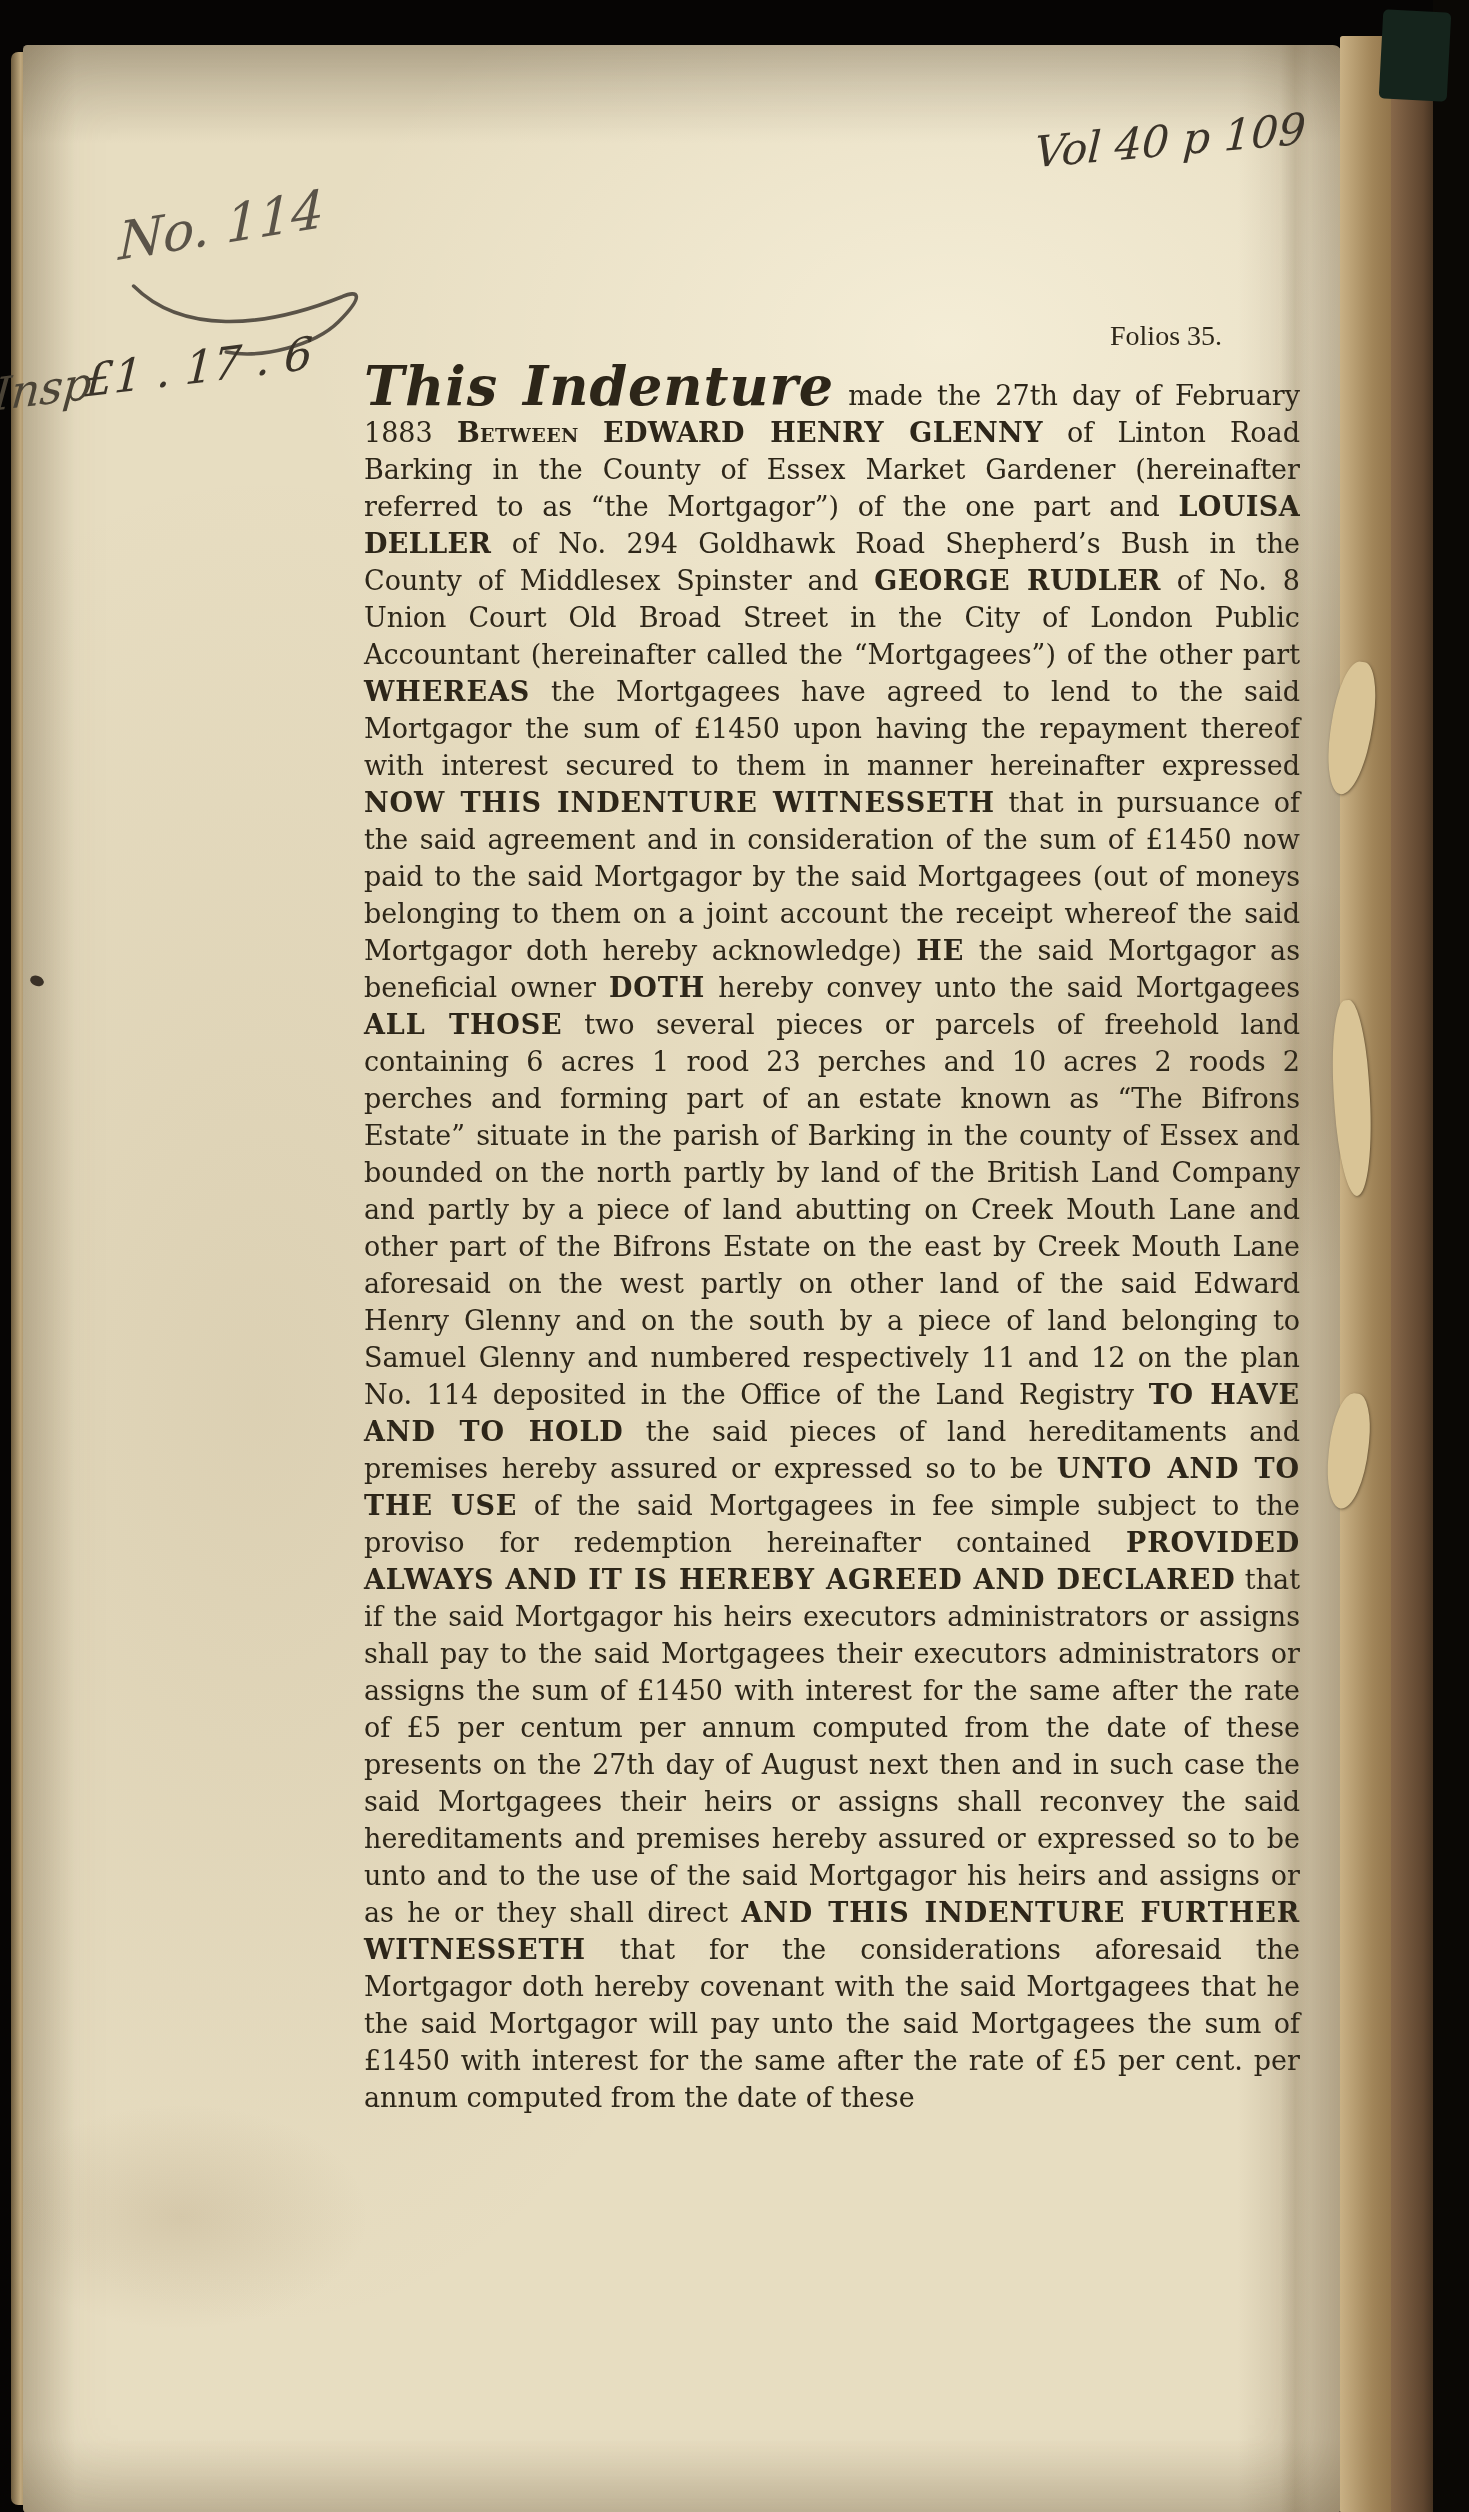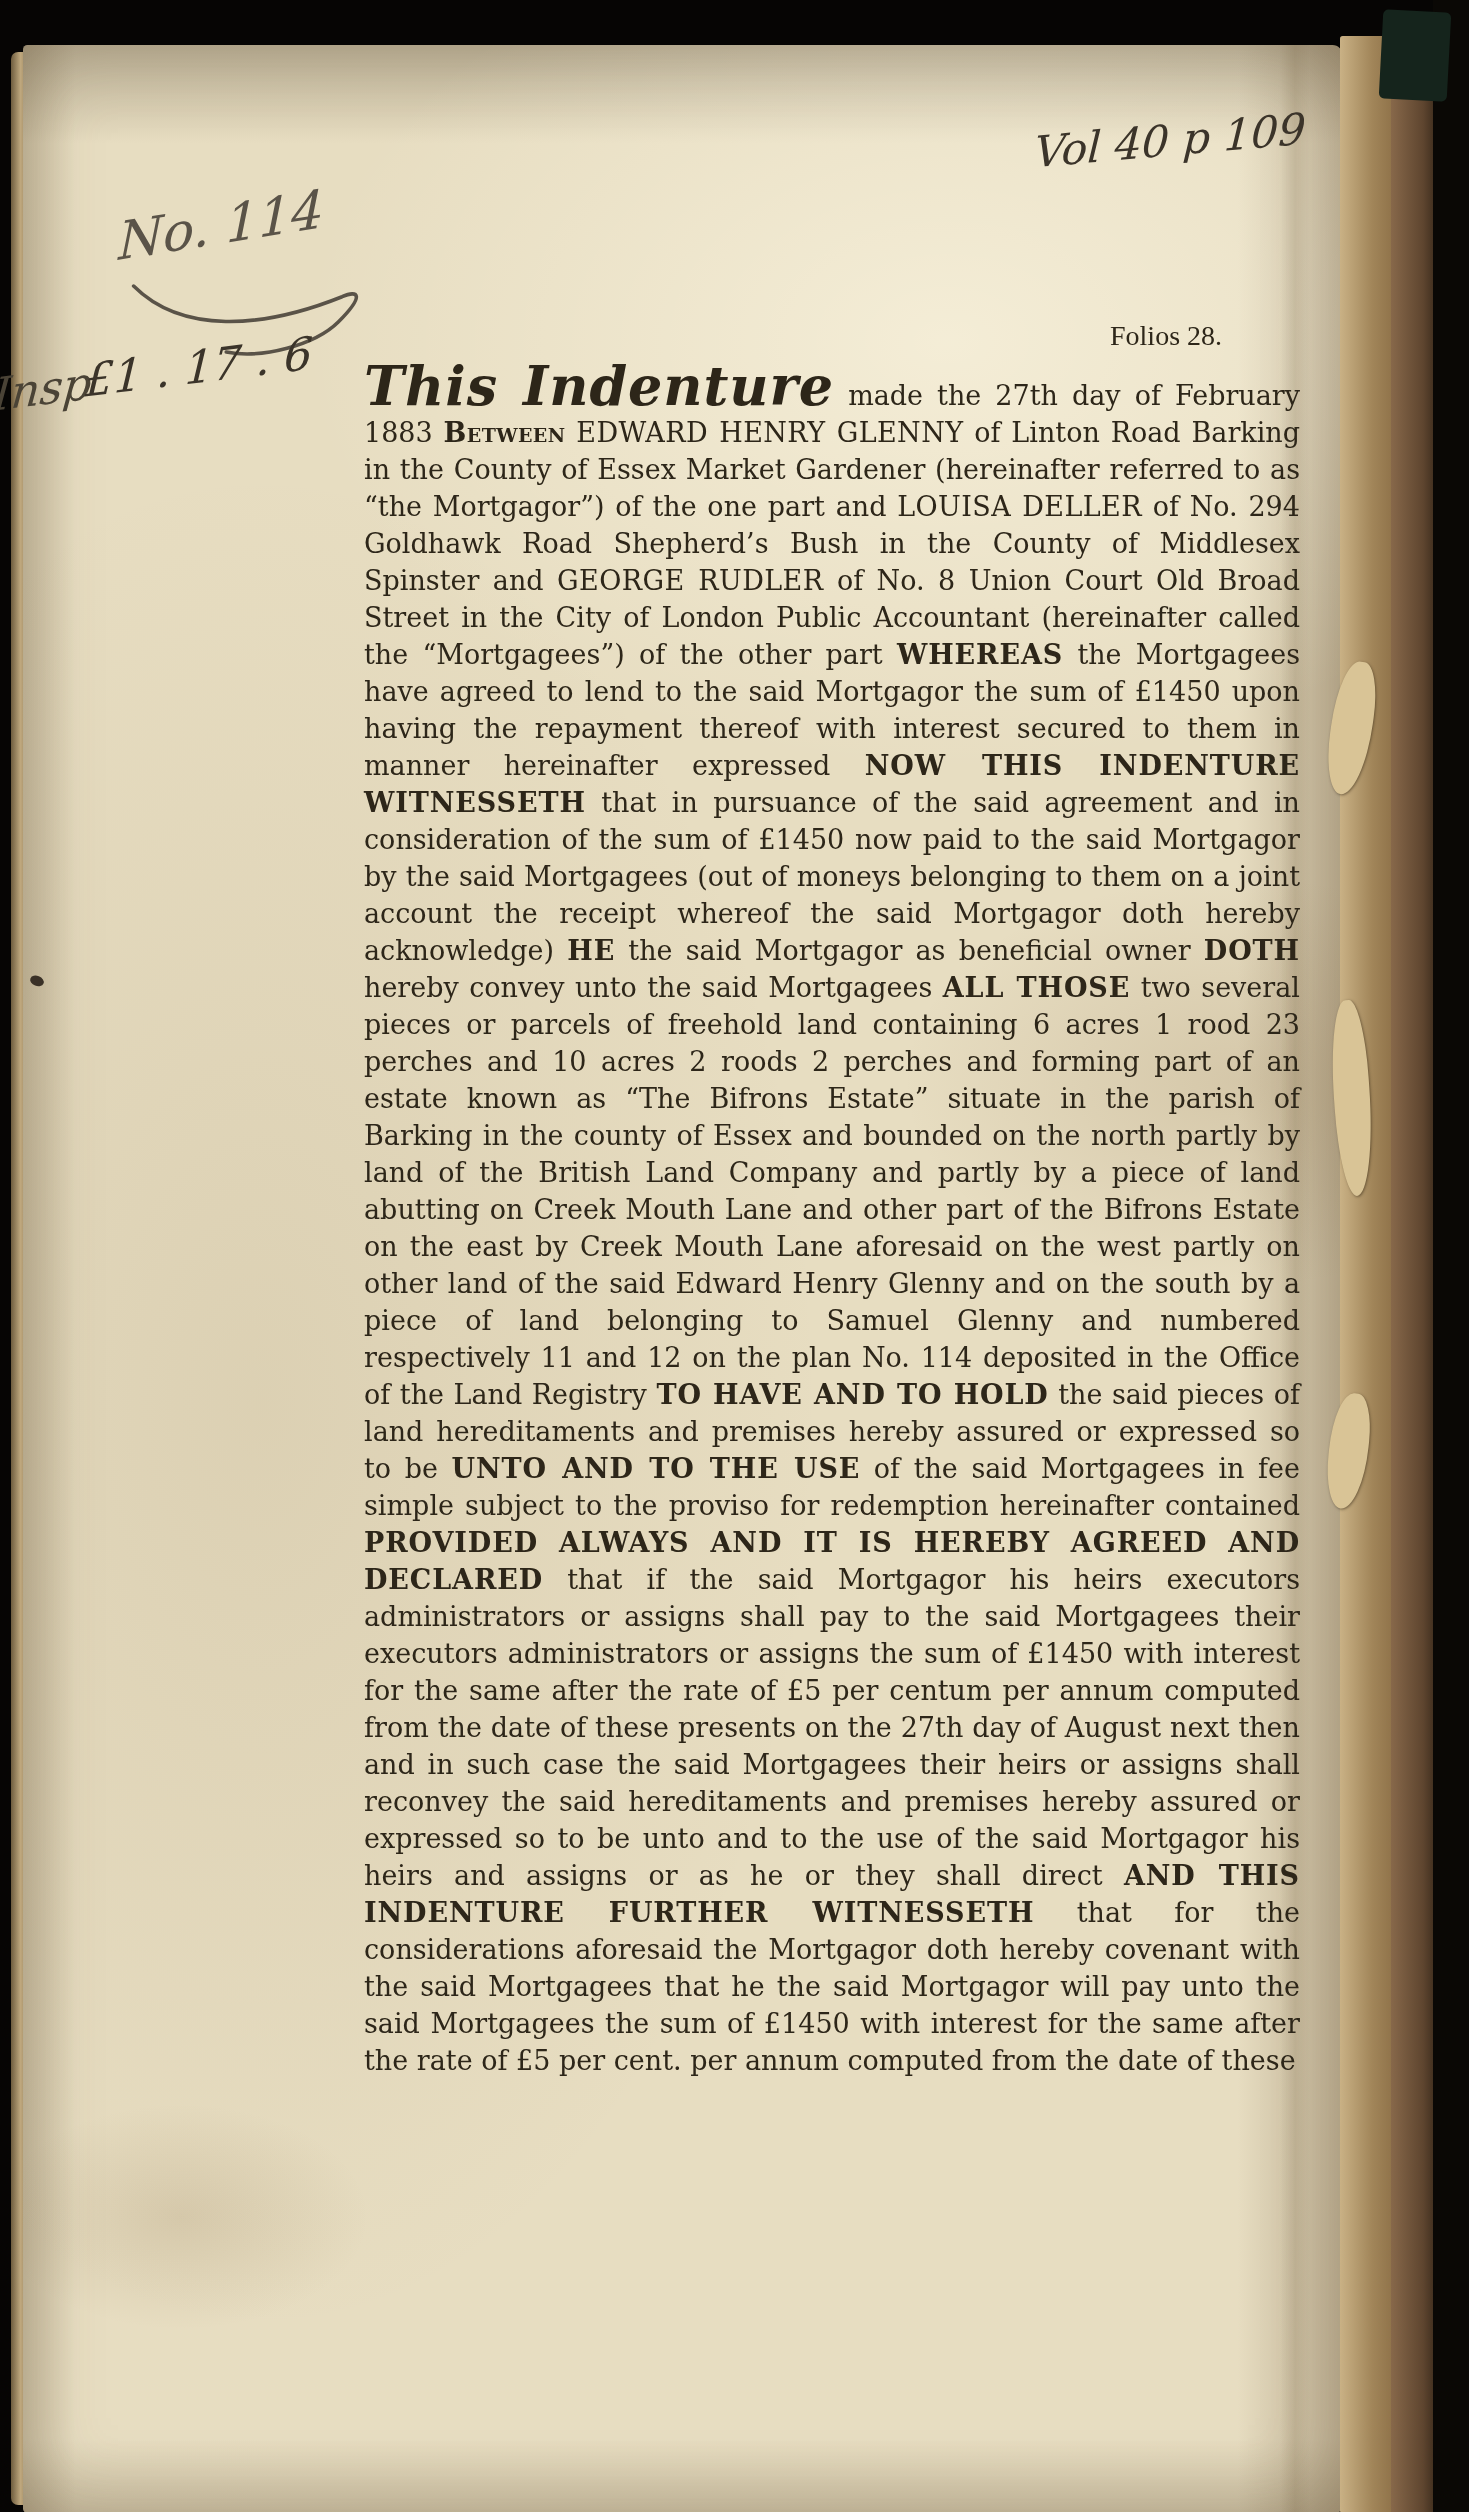--- a/index.html
+++ b/index.html
@@ -117,21 +117,21 @@
     font-size:27px;line-height:37px;
     color:#2d2619;
     text-align:justify;
   }
   .opening{
     font-size:54px;
     font-weight:bold;font-style:italic;
     letter-spacing:0.9px;
     line-height:1;
   }
-  .run-b{font-weight:normal;letter-spacing:0.4px;}
+  .run-b{font-weight:bold;letter-spacing:0.4px;}
   .run-c{font-weight:bold;letter-spacing:0.9px;}
   .run-sc{font-variant:small-caps;font-weight:bold;letter-spacing:0.4px;}
 </style>
 </head>
 <body>
 
 <div class="scene">
 
   <div class="left-sliver"></div>
   <div class="bottom-sliver"></div>
@@ -144,21 +144,21 @@
     <div class="hand vol-ref">Vol 40 p 109</div>
 
     <div class="hand case-no">No. 114</div>
     <svg class="flourish" width="250" height="98" viewBox="0 0 280 110">
       <path d="M6,18 C60,72 150,66 240,30 C258,22 266,28 236,58 C210,84 150,100 110,92" fill="none" stroke="#5a5348" stroke-width="4" stroke-linecap="round"></path>
     </svg>
 
     <div class="hand fee-prefix">Insp</div>
     <div class="hand fee">£1 . 17 . 6</div>
 
-    <div class="folios">Folios 28.</div>
+    <div class="folios">Folios 35.</div>
 
     <p class="deed"><span class="opening">This Indenture</span><span><span class="run run-n"> made the 27th day of February 1883 </span><span class="run run-sc">Between</span><span class="run run-n"> </span><span class="run run-b">EDWARD HENRY GLENNY</span><span class="run run-n"> of Linton Road Barking in the County of Essex Market Gardener (hereinafter referred to as “the Mortgagor”) of the one part and </span><span class="run run-b">LOUISA DELLER</span><span class="run run-n"> of No. 294 Goldhawk Road Shepherd’s Bush in the County of Middlesex Spinster and </span><span class="run run-b">GEORGE RUDLER</span><span class="run run-n"> of No. 8 Union Court Old Broad Street in the City of London Public Accountant (hereinafter called the “Mortgagees”) of the other part </span><span class="run run-c">WHEREAS</span><span class="run run-n"> the Mortgagees have agreed to lend to the said Mortgagor the sum of £1450 upon having the repayment thereof with interest secured to them in manner hereinafter expressed </span><span class="run run-c">NOW THIS INDENTURE WITNESSETH</span><span class="run run-n"> that in pursuance of the said agreement and in consideration of the sum of £1450 now paid to the said Mortgagor by the said Mortgagees (out of moneys belonging to them on a joint account the receipt whereof the said Mortgagor doth hereby acknowledge) </span><span class="run run-c">HE</span><span class="run run-n"> the said Mortgagor as beneficial owner </span><span class="run run-c">DOTH</span><span class="run run-n"> hereby convey unto the said Mortgagees </span><span class="run run-c">ALL THOSE</span><span class="run run-n"> two several pieces or parcels of freehold land containing 6 acres 1 rood 23 perches and 10 acres 2 roods 2 perches and forming part of an estate known as “The Bifrons Estate” situate in the parish of Barking in the county of Essex and bounded on the north partly by land of the British Land Company and partly by a piece of land abutting on Creek Mouth Lane and other part of the Bifrons Estate on the east by Creek Mouth Lane aforesaid on the west partly on other land of the said Edward Henry Glenny and on the south by a piece of land belonging to Samuel Glenny and numbered respectively 11 and 12 on the plan No. 114 deposited in the Office of the Land Registry </span><span class="run run-c">TO HAVE AND TO HOLD</span><span class="run run-n"> the said pieces of land hereditaments and premises hereby assured or expressed so to be </span><span class="run run-c">UNTO AND TO THE USE</span><span class="run run-n"> of the said Mortgagees in fee simple subject to the proviso for redemption hereinafter contained </span><span class="run run-c">PROVIDED ALWAYS AND IT IS HEREBY AGREED AND DECLARED</span><span class="run run-n"> that if the said Mortgagor his heirs executors administrators or assigns shall pay to the said Mortgagees their executors administrators or assigns the sum of £1450 with interest for the same after the rate of £5 per centum per annum computed from the date of these presents on the 27th day of August next then and in such case the said Mortgagees their heirs or assigns shall reconvey the said hereditaments and premises hereby assured or expressed so to be unto and to the use of the said Mortgagor his heirs and assigns or as he or they shall direct </span><span class="run run-c">AND THIS INDENTURE FURTHER WITNESSETH</span><span class="run run-n"> that for the considerations aforesaid the Mortgagor doth hereby covenant with the said Mortgagees that he the said Mortgagor will pay unto the said Mortgagees the sum of £1450 with interest for the same after the rate of £5 per cent. per annum computed from the date of these</span></span></p>
 
   </div>
 
   <div class="edge-a"></div>
   <div class="torn torn-1"></div>
   <div class="torn torn-2"></div>
   <div class="torn torn-3"></div>
   <div class="edge-b"></div>

